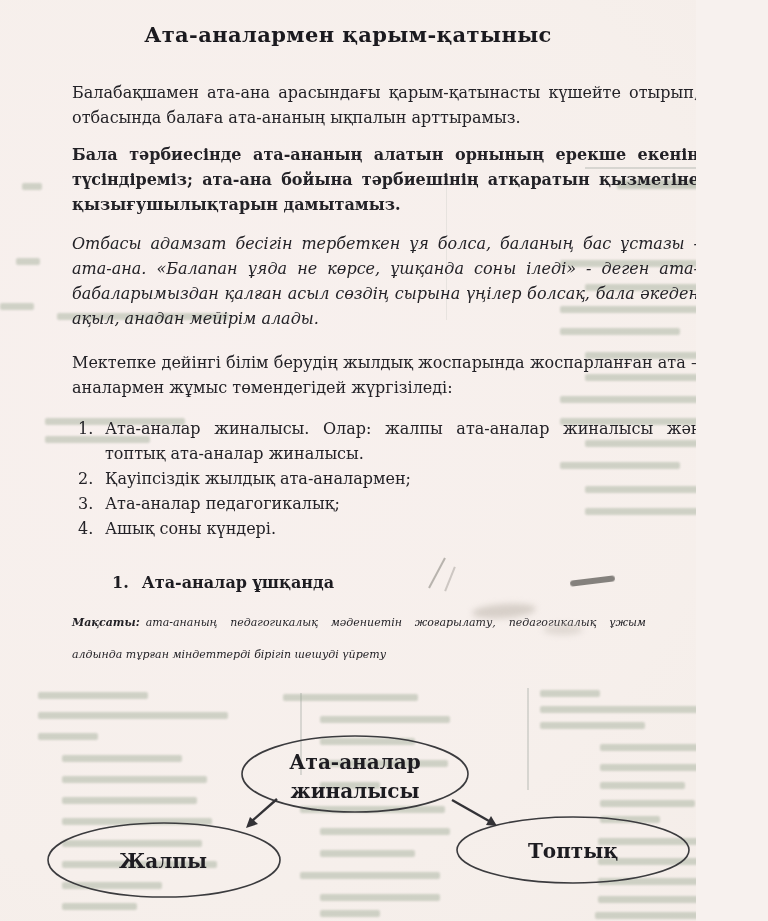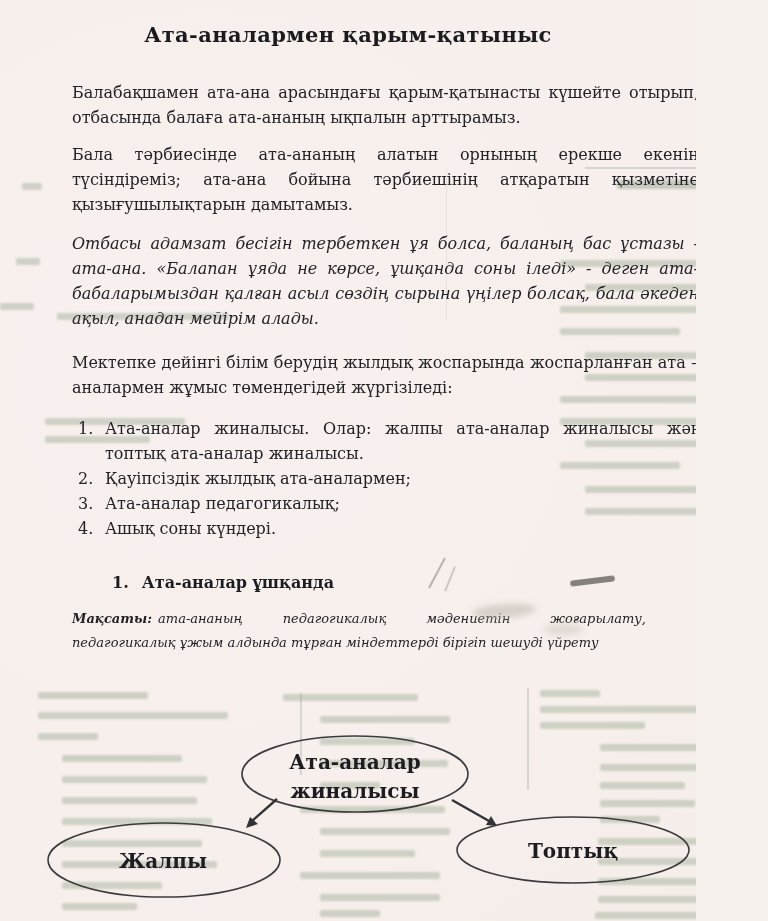--- a/index.html
+++ b/index.html
@@ -17,30 +17,30 @@
   .gh{height:9px;background:rgba(140,156,132,.45);}
   .rl{position:absolute;background:rgba(126,138,130,.26);}
   
   .content{position:absolute;inset:0;z-index:2;}
   .title{
     margin:0;padding-top:22px;text-align:center;
     font-size:21px;font-weight:bold;letter-spacing:.4px;color:#1b1a1f;
   }
   .body{position:absolute;left:60px;top:68px;width:651px;font-size:16px;line-height:25px;}
   .body p{margin:12px;text-align:justify;}
-  .p2{margin-top:2px !important;}
+  .p2{margin-top:2px !important;font-weight:bold;}
   .p3{margin-top:14px !important;font-style:italic;}
   .p4{margin-top:19px !important;}
   .list{margin-top:16px;padding-left:18px;}
   .li{display:flex;line-height:25px;}
   .li .num{width:27px;flex:none;}
   .li .txt{flex:1;text-align:justify;}
   .sec{margin-top:29px;margin-left:52px;font-weight:bold;color:#1d1c21;}
   .sec .snum{margin-right:13px;}
-  .goal{margin-top:15px;margin-left:50px;width:574px;font-style:italic;font-size:13px;line-height:24px;text-align:right;}
+  .goal{margin-top:15px;margin-left:50px;width:574px;font-style:italic;font-size:11px;line-height:32px;text-align:right;}
   .goal .glabel{font-weight:bold;margin-right:6px;}
   
   .diagram{position:absolute;inset:0;z-index:3;pointer-events:none;}
   .diagram text{font-family:"DejaVu Serif","Liberation Serif",serif;font-weight:bold;fill:#1d1c21;}
   
   .marks{position:absolute;inset:0;z-index:4;pointer-events:none;}
   .mk{position:absolute;}
   .mk-dash{left:570px;top:578px;width:45px;height:6px;background:#55534f;border-radius:3px;transform:rotate(-7deg);opacity:.7;filter:blur(.4px);}
   .mk-scr1{left:436px;top:556px;width:2px;height:34px;background:#a8a49e;transform:rotate(28deg);opacity:.8;}
   .mk-scr2{left:449px;top:566px;width:2px;height:26px;background:#b0aca6;transform:rotate(22deg);opacity:.6;}

